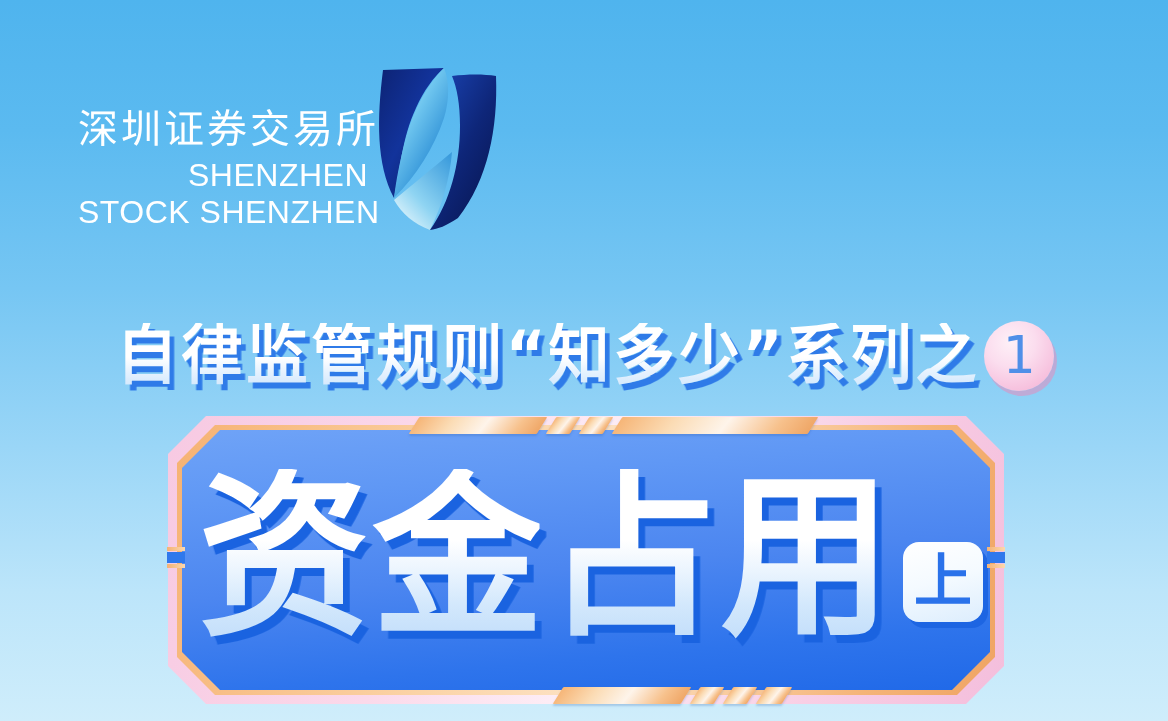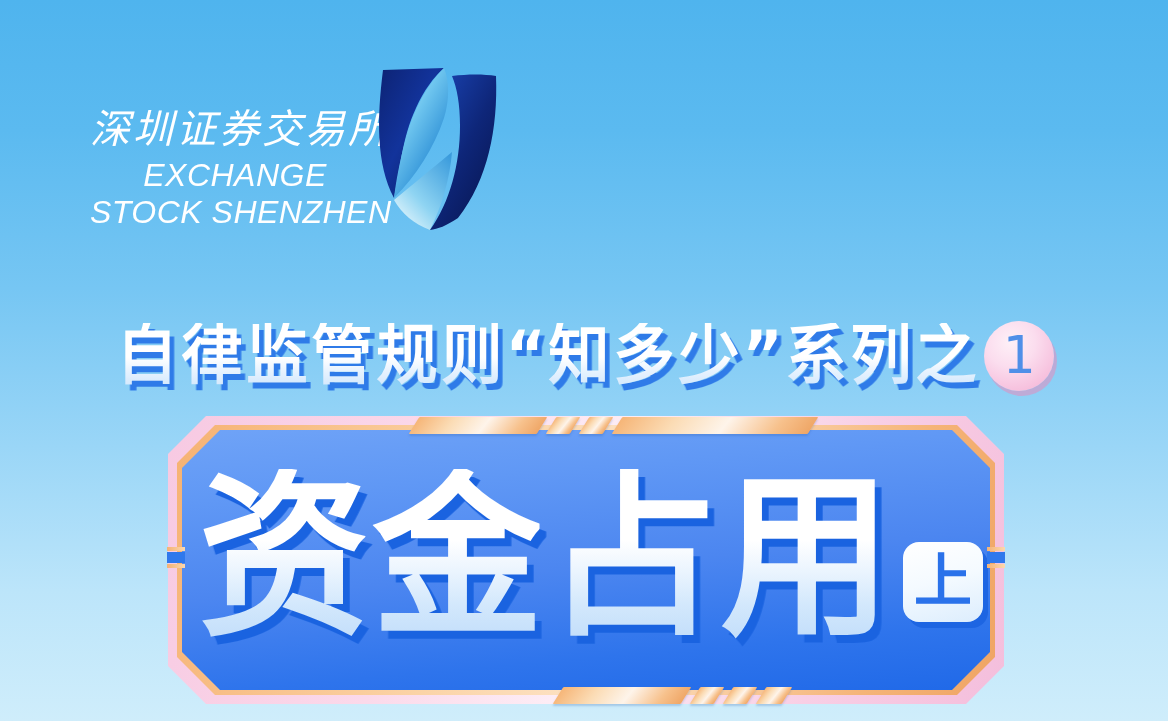--- a/index.html
+++ b/index.html
@@ -26,25 +26,24 @@
   
   #logo-block {
     position: absolute;
     left: 74px;
     top: 52px;
     width: 420px;
     height: 190px;
   }
   #logo-text-wrap {
     position: absolute;
-    left: 16px;
+    left: 4px;
     top: 0;
     width: 290px;
-    text-align: center;
-    font-style: italic;
+    text-align: right;
   }
   #logo-cn {
     display: block;
     color: #ffffff;
     font-size: 40px;
     letter-spacing: 3px;
     line-height: 1.08;
     font-weight: 400;
     white-space: nowrap;
     margin-top: 56px;
@@ -246,21 +245,21 @@
   }
 </style>
 </head>
 <body>
 
 <div id="poster">
 
   <div id="logo-block">
     <div id="logo-text-wrap">
       <span id="logo-cn">深圳证券交易所</span>
-      <span id="logo-en-1">EXCHANGE</span>
+      <span id="logo-en-1">SHENZHEN</span>
       <span id="logo-en-2">STOCK SHENZHEN</span>
     </div>
     <svg id="logo-mark" viewBox="0 0 130 186" xmlns="http://www.w3.org/2000/svg">
       <defs>
         <linearGradient id="gLeafA" x1="0" y1="0" x2="1" y2="1">
           <stop offset="0%" stop-color="#0D2374"></stop>
           <stop offset="45%" stop-color="#12339B"></stop>
           <stop offset="100%" stop-color="#0A1C60"></stop>
         </linearGradient>
         <linearGradient id="gLeafB" x1="0.15" y1="0" x2="0.9" y2="1">

